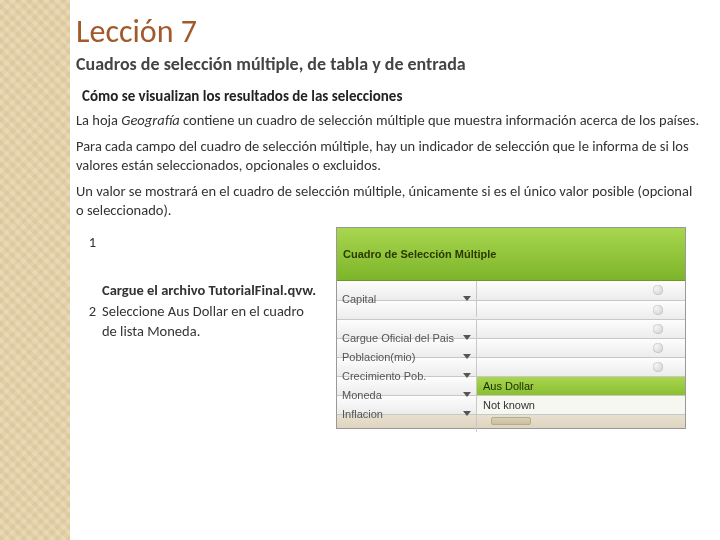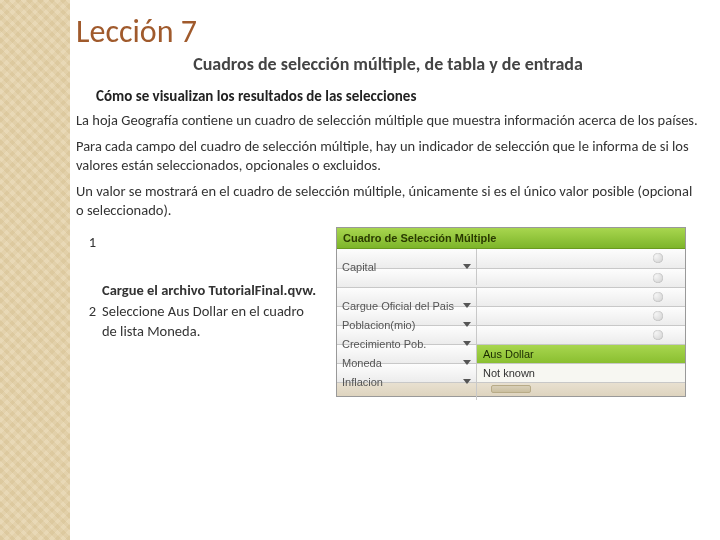--- a/index.html
+++ b/index.html
@@ -30,36 +30,35 @@
   .title {
     font-size: 32px;
     font-weight: 400;
     color: #a05a2c;
   }
   .subtitle {
     font-size: 18px;
     font-weight: 700;
     color: #444;
     margin-top: 2px;
-    text-align: center;
   }
   .section-head {
     font-size: 15px;
     font-weight: 700;
     color: #222;
     margin-top: 12px;
-    margin-left: 20px;
+    margin-left: 6px;
   }
   .para {
     font-size: 14.5px;
     color: #333;
     margin-top: 6px;
     line-height: 1.35;
   }
-  .para .ital { }
+  .para .ital { font-style: italic; }
   .steps { margin-top: 8px; }
   .step-row {
     display: flex;
     font-size: 14.5px;
     color: #333;
     margin-top: 2px;
   }
   .step-num {
     width: 20px;
     text-align: right;
@@ -79,21 +78,21 @@
     font-family: Tahoma, Arial, sans-serif;
     font-size: 11px;
     border: 1px solid #999;
     background: #fff;
     margin-top: 2px;
   }
   .mb-header {
     background: linear-gradient(#a8d64f, #7db52a);
     color: #2a3a00;
     font-weight: 700;
-    padding: 4px 6px;
+    padding: 20px 6px;
     font-size: 11px;
     border-bottom: 1px solid #6a9a1f;
   }
   .mb-row {
     display: flex;
     align-items: stretch;
     border-top: 1px solid #c8c8c8;
     height: 19px;
     background: linear-gradient(#fdfdfd, #ececec);
   }

